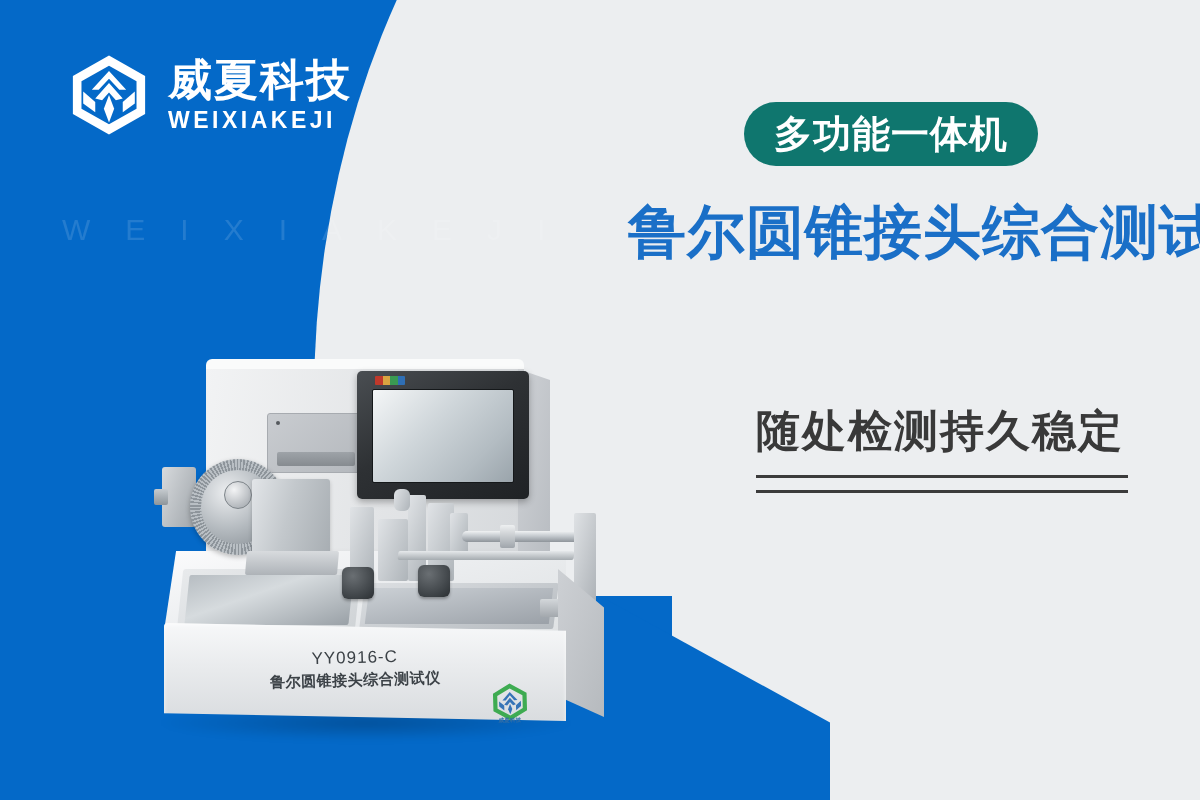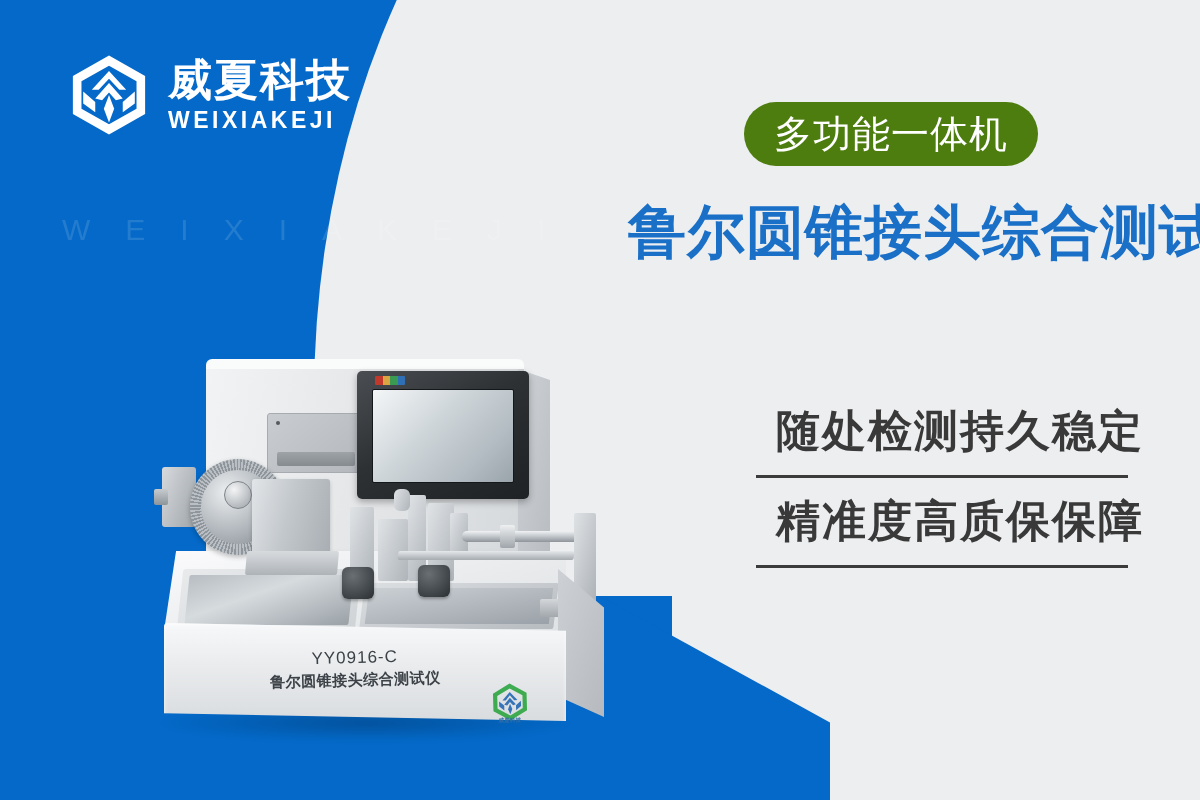--- a/index.html
+++ b/index.html
@@ -138,24 +138,24 @@
   }
 
   
   .badge {
     position: absolute;
     left: 744px;
     top: 102px;
     height: 64px;
     padding: 0 30px;
     border-radius: 32px;
-    background: #4d7c0f;
+    background: #0f766e;
     color: #ffffff;
     font-size: 38px;
-    font-weight: 400;
+    font-weight: 700;
     letter-spacing: 1px;
     display: flex;
     align-items: center;
     justify-content: center;
   }
 
   .title {
     position: absolute;
     left: 628px;
     top: 194px;
@@ -173,21 +173,20 @@
     width: 372px;
   }
   .feature-row {
     font-size: 44px;
     font-weight: 700;
     color: #393939;
     letter-spacing: 2px;
     line-height: 1.0;
     padding: 9px 0 12px 0;
     white-space: nowrap;
-    margin-left: 20px;
   }
   .feature-sep {
     height: 3px;
     background: #3b3b3b;
     width: 100%;
     margin: 10px 0 12px 0;
   }
 
   
   .machine {
@@ -530,21 +529,20 @@
     </span>
   </div>
 
   <div class="badge">多功能一体机</div>
 
   <div class="title">鲁尔圆锥接头综合测试仪</div>
 
   <div class="features">
     <div class="feature-row">随处检测持久稳定</div>
     <div class="feature-sep"></div>
-    <div class="feature-row">精准度高质保保障</div>
     <div class="feature-sep"></div>
   </div>
 
   <div class="machine">
     <div class="machine-shadow"></div>
 
     <div class="cab-back"></div>
     <div class="cab-back-top"></div>
     <div class="cab-right-side"></div>
 

